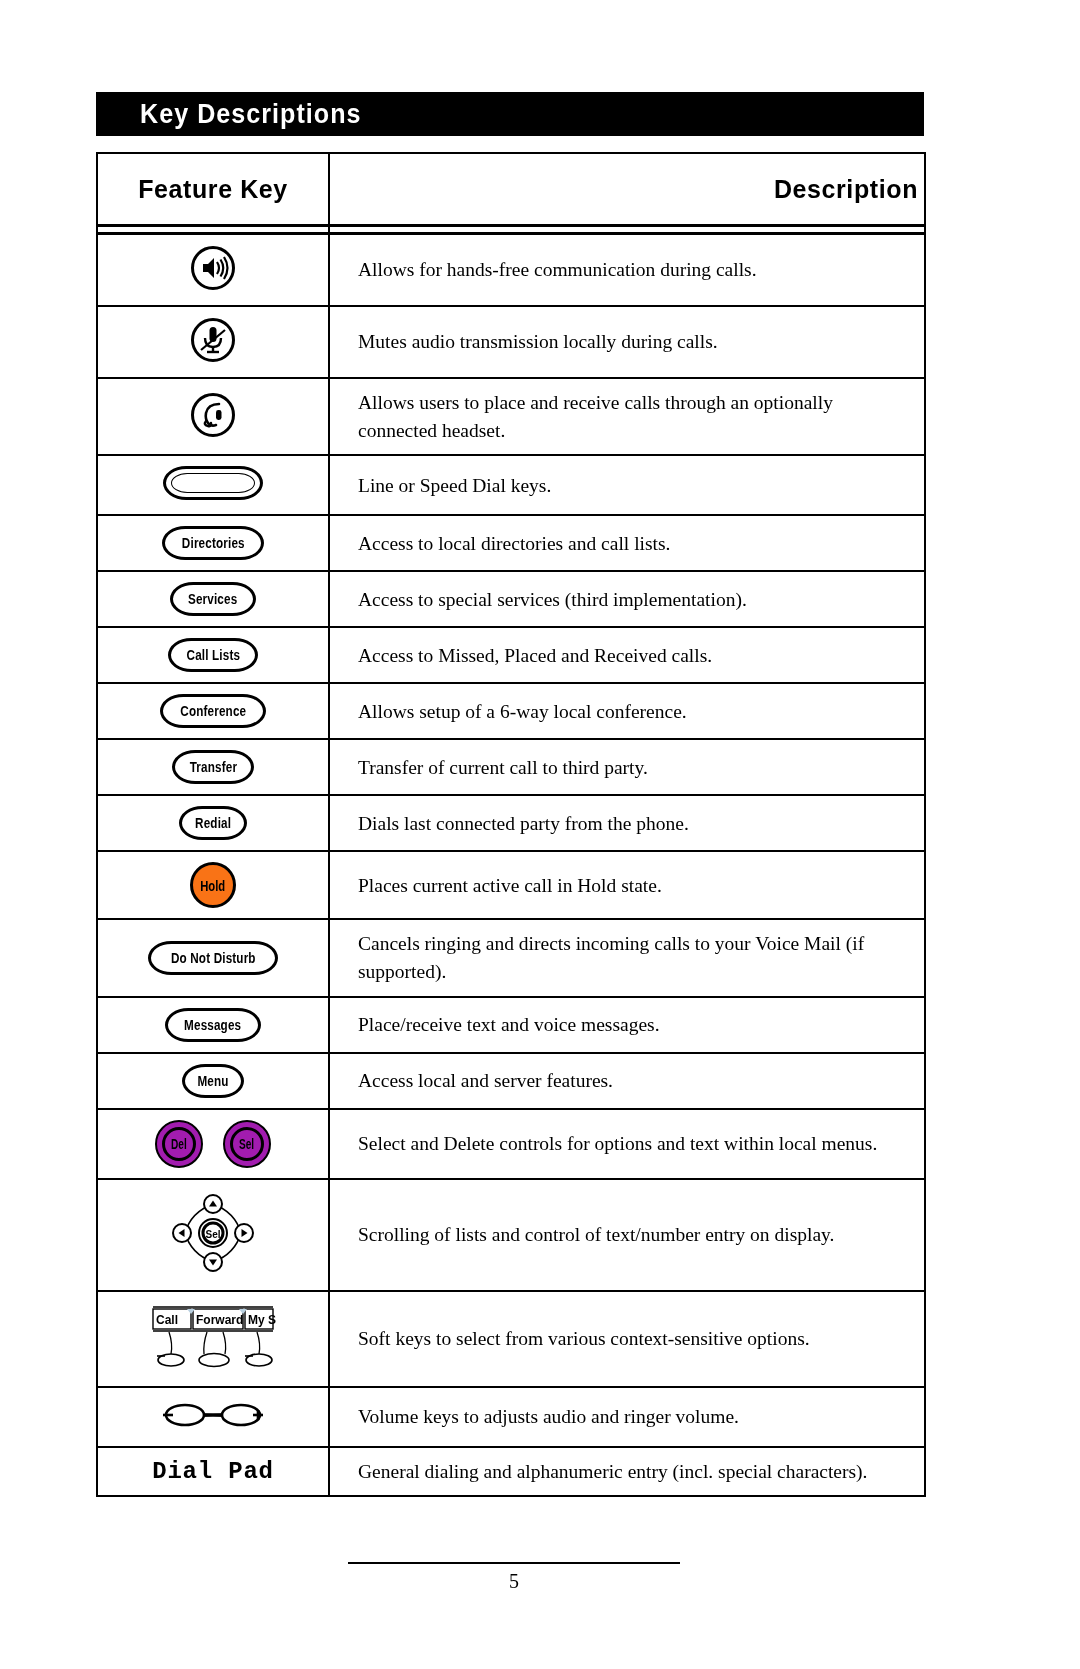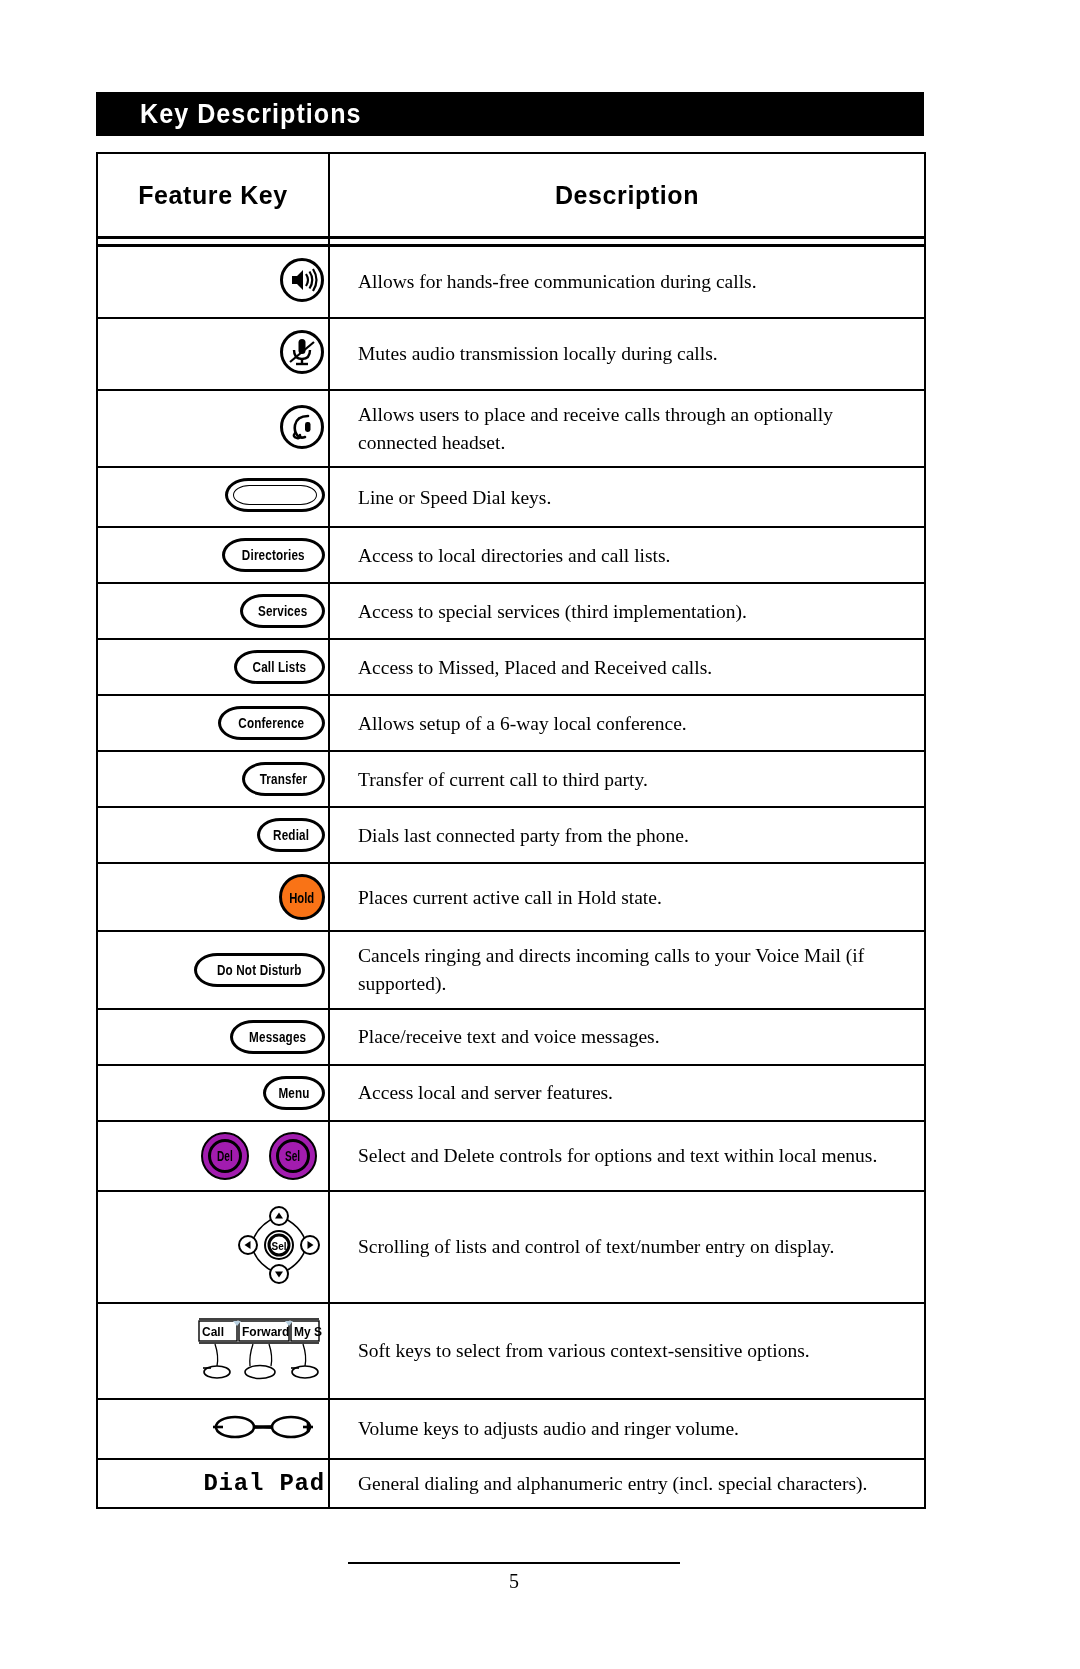--- a/index.html
+++ b/index.html
@@ -56,51 +56,51 @@
   table.keytable {
     border-collapse: collapse;
     width: 828px;
     table-layout: fixed;
   }
   table.keytable col.c1 { width: 232px; }
   table.keytable col.c2 { width: 596px; }
 
   table.keytable th, table.keytable td {
     border: 2px solid #000;
-    padding: 12px;
+    padding: 6px;
     vertical-align: middle;
   }
 
   
   tr.hdr th {
     height: 58px;
     border-bottom-width: 3px;
   }
   .hdr-label {
     font-family: "Liberation Sans", "DejaVu Sans", sans-serif;
     font-weight: bold;
     font-size: 25px;
     letter-spacing: 0.6px;
   }
   .hdr-feature { text-align: center; }
-  .hdr-desc { text-align: center; padding-left: 14px; }
+  .hdr-desc { text-align: right; padding-left: 14px; }
 
   
   tr.hdr-gap td {
     height: 5px;
     border-left: 2px solid #000;
     border-right: 2px solid #000;
     border-top: 2px solid #000;
     border-bottom: 3px solid #000;
     padding: 0;
   }
 
   
   tr.krow td.keycell {
-    text-align: right;
+    text-align: center;
     padding: 10px 3px;
   }
   tr.krow td.desccell {
     padding: 10px 16px 10px 28px;
     font-size: 19.5px;
     line-height: 1.42;
   }
 
   .dialpad-label {
     font-family: Liberation Mono, monospace;

